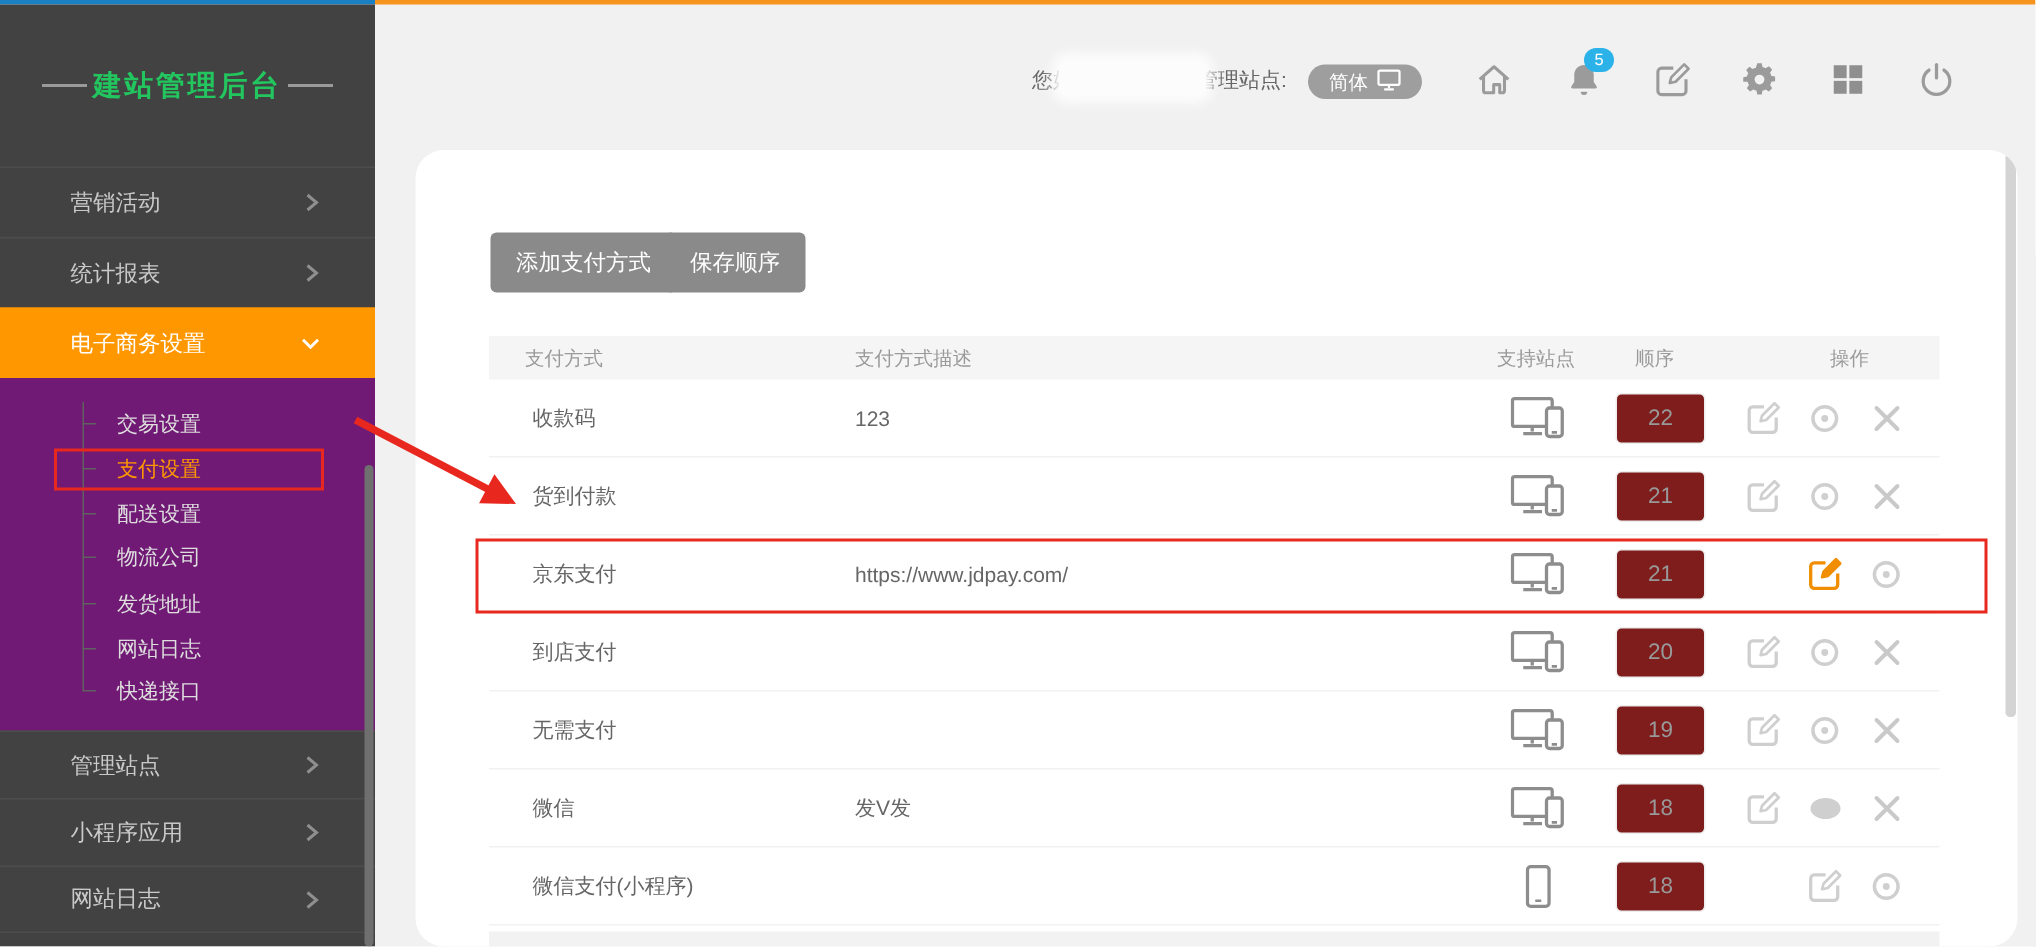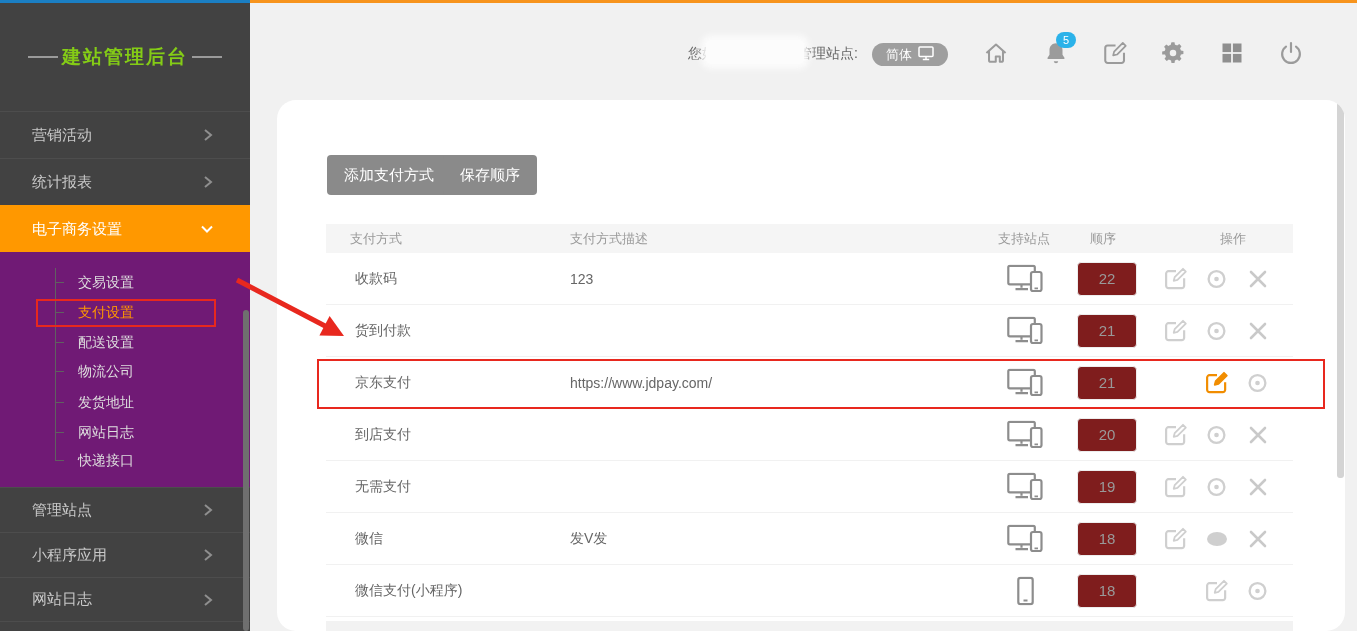--- a/index.html
+++ b/index.html
@@ -5,24 +5,24 @@
   html,body{margin:0;padding:0;}
   body{width:1357px;height:631px;position:relative;overflow:hidden;background:#f1f1f1;
        font-family:"Liberation Sans","DejaVu Sans",sans-serif;}
   
   .strip{position:absolute;top:0;height:3px;}
   .strip.blue{left:0;width:250px;background:#1b7fc4;}
   .strip.orange{left:250px;width:1107px;background:#f7941d;}
   
   .sidebar{position:absolute;left:0;top:3px;width:250px;height:628px;background:#424242;}
   .side-title{margin-top:36px;height:36px;display:flex;align-items:center;justify-content:center;gap:4px;
-              color:#84cc16;font-size:19px;font-weight:bold;letter-spacing:2px;}
+              color:#22c55e;font-size:19px;font-weight:bold;letter-spacing:2px;}
   .side-title .dash{width:30px;height:2px;background:#9a9a9a;}
   .nav-item{position:absolute;left:0;width:100%;height:47px;box-sizing:border-box;display:flex;align-items:center;
-            padding-left:32px;color:#c9c9c9;font-size:15px;border-top:1px solid #4d4d4d;cursor:pointer;}
+            padding-left:47px;color:#c9c9c9;font-size:15px;border-top:1px solid #4d4d4d;cursor:pointer;}
   .nav-item .chev{position:absolute;right:36px;display:flex;align-items:center;}
   .nav-item.active{background:#ff9800;color:#fff;border-top-color:#ff9800;}
   .submenu{position:absolute;left:0;top:249px;width:100%;height:235px;background:#701a75;}
   .tree-line{position:absolute;left:55px;top:16px;width:1px;height:192px;background:#606060;}
   .sub-item{position:absolute;left:78px;height:28px;line-height:28px;color:#dedede;font-size:14px;cursor:pointer;}
   .sub-item::before{content:'';position:absolute;left:-23px;top:14px;width:9px;height:1px;background:#606060;}
   .sub-item.active{color:#ff9800;}
   .side-scrollbar{position:absolute;right:1px;top:307px;width:6px;height:321px;background:#6f6f6f;border-radius:3px;}
   
   .greet{position:absolute;top:45px;font-size:14px;color:#666;}

